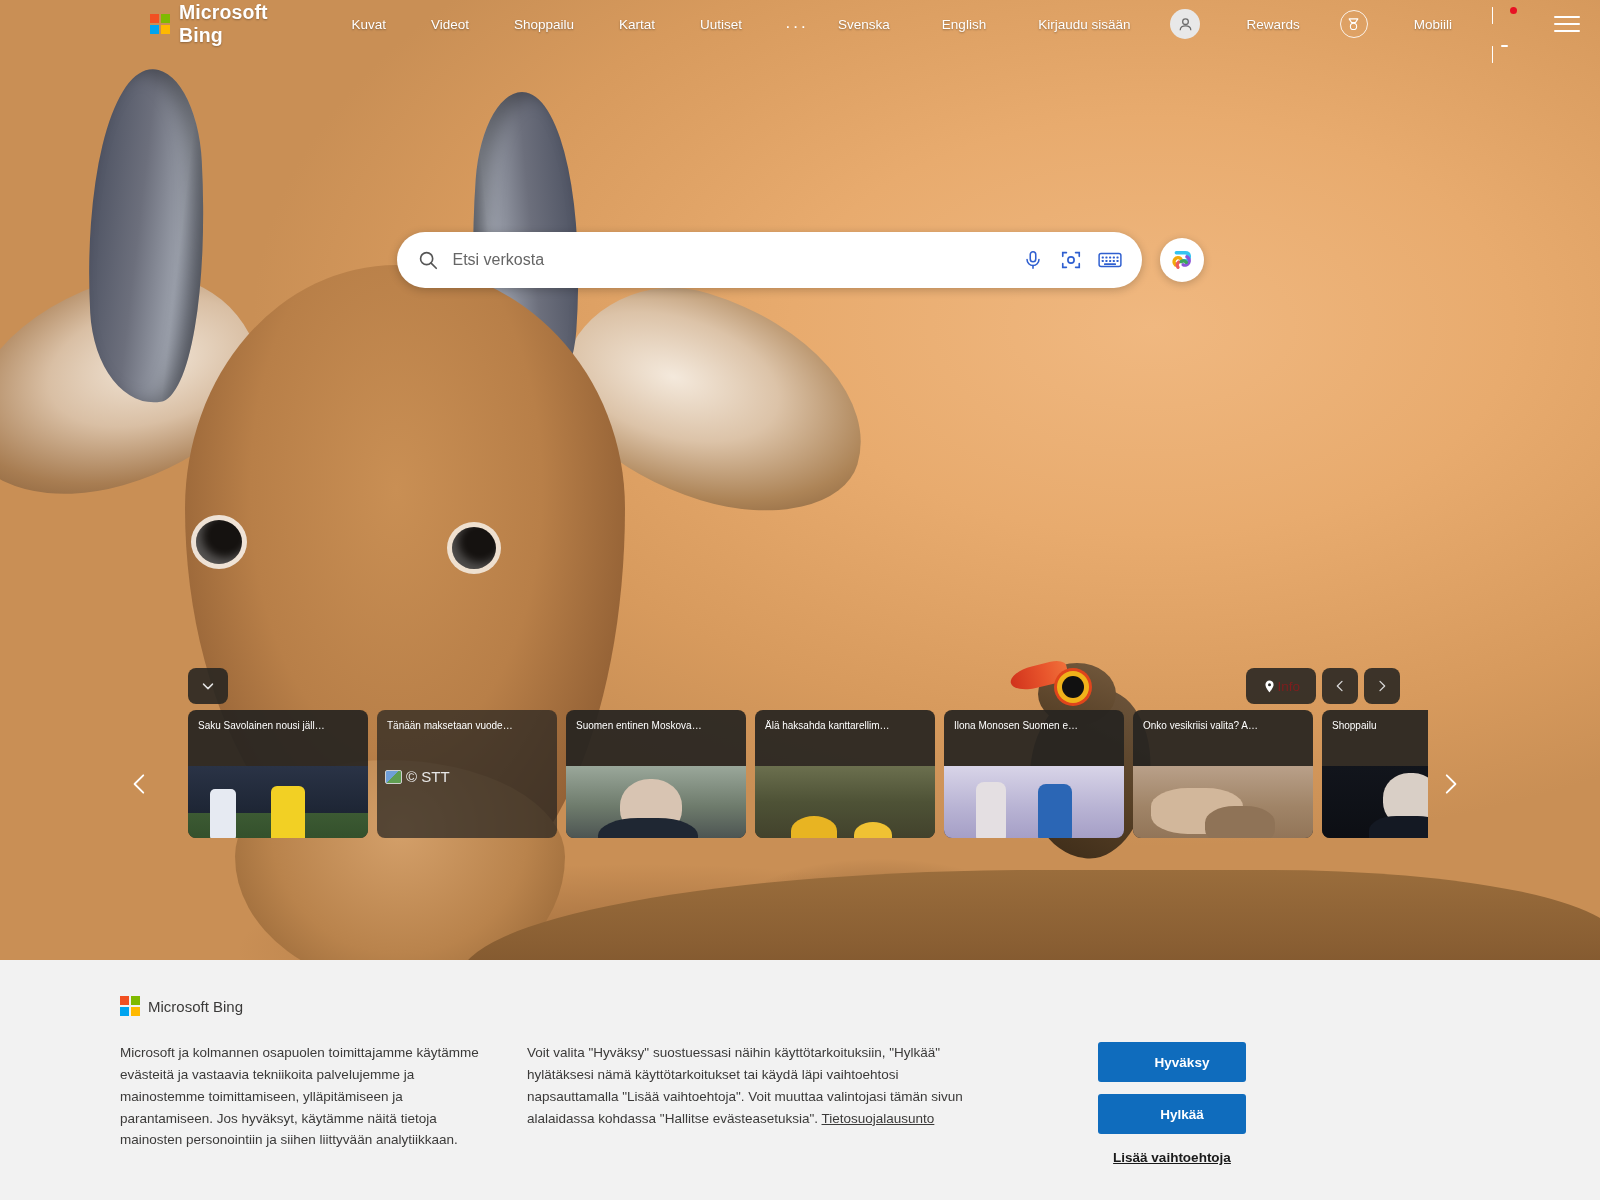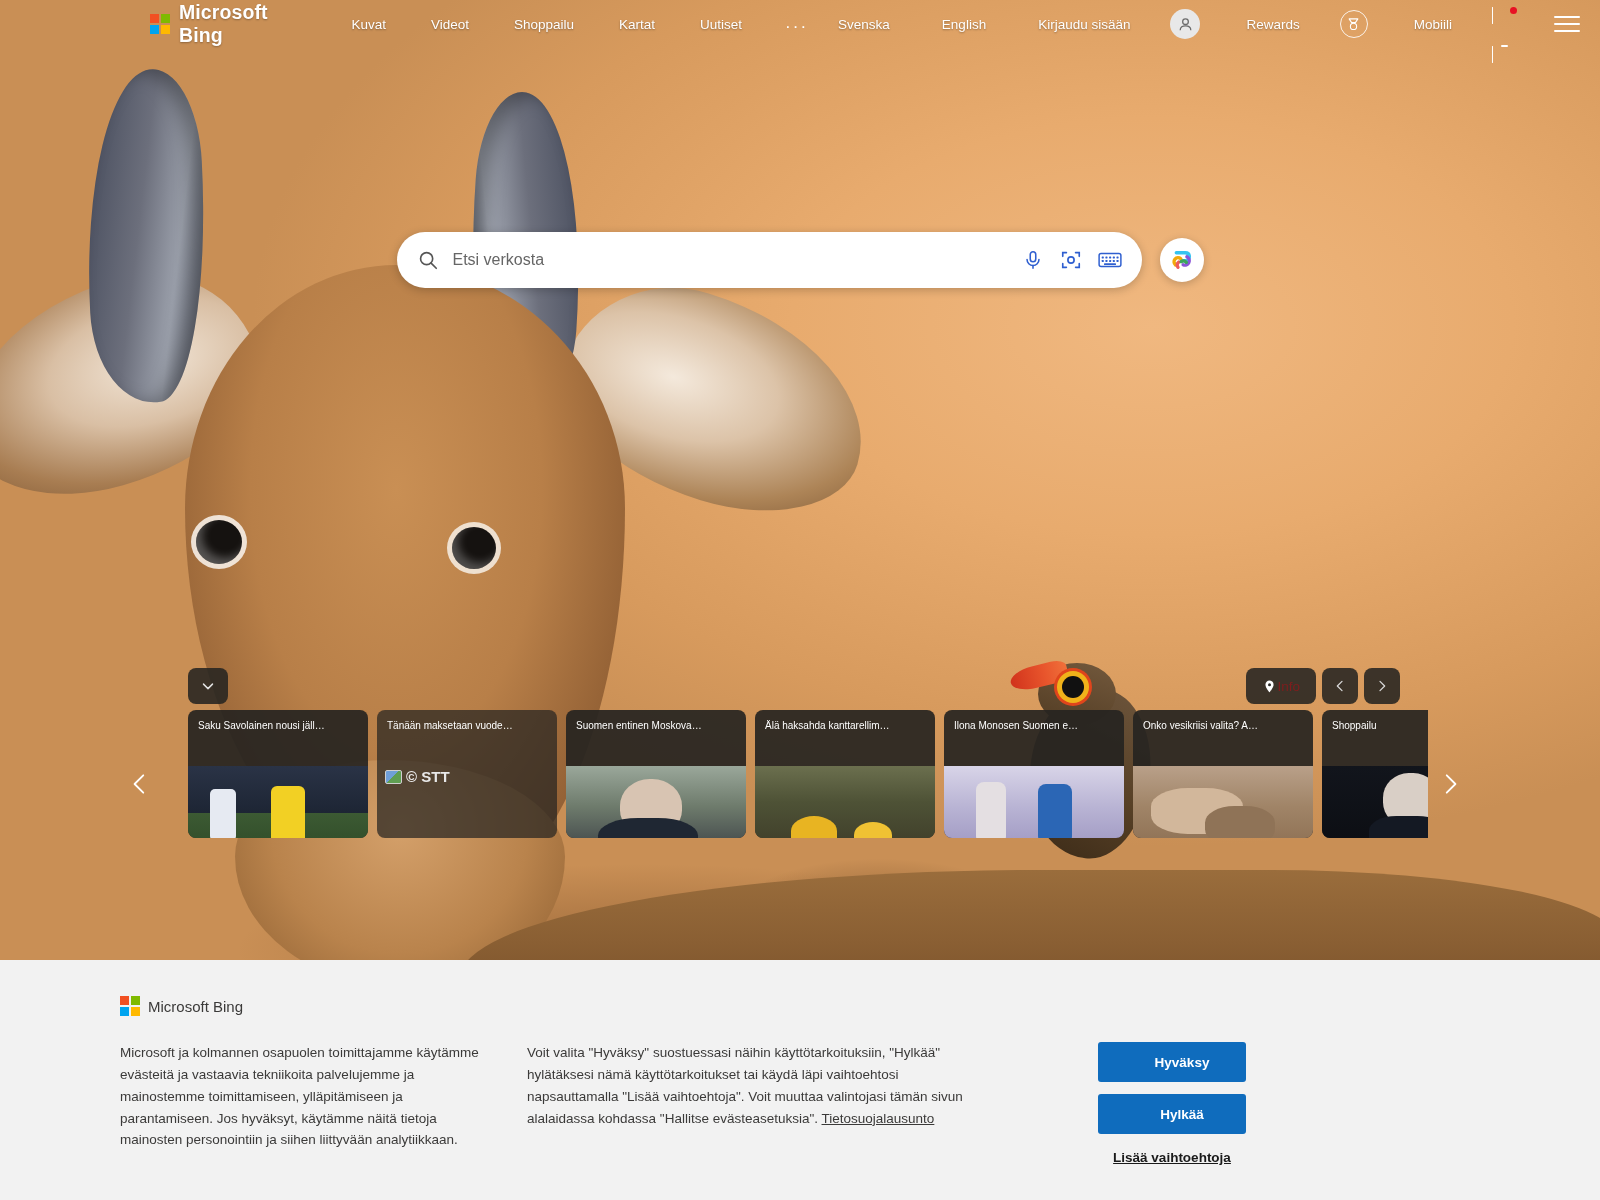--- a/index.html
+++ b/index.html
@@ -170,21 +170,21 @@
     position: relative; width: 180px; height: 128px; flex: 0 0 180px;
     border-radius: 8px; overflow: hidden;
     background: rgba(38,36,33,.92); cursor: pointer;
   }
   .news-card.translucent { background: rgba(38,36,33,.72); }
   .news-title {
     color: #fff; font-size: 10px; line-height: 1.3;
     padding: 9px 10px 8px 10px; height: 56px;
     white-space: nowrap; overflow: hidden; text-overflow: ellipsis;
   }
-  .news-thumb { height: 90px; width: 100%; position: relative; overflow: hidden; font-weight: bold; }
+  .news-thumb { height: 90px; width: 100%; position: relative; overflow: hidden; }
   .broken-img { color: #e8e8e8; font-size: 15px; padding: 2px 8px; display: flex; align-items: center; gap: 4px; }
   .broken-glyph { width: 17px; height: 14px; background: linear-gradient(135deg,#6f9fd8 0%, #6f9fd8 48%, #5f9e52 48%, #5f9e52 100%); border: 1px solid #cfcfcf; border-radius: 2px; display:inline-block; }
 
   
   .t-soccer { background: linear-gradient(180deg,#2a3346 0%, #1d2534 52%, #3c5a33 52%, #2e4a27 100%); }
   .t-soccer::before { content:""; position:absolute; left:46%; top:22%; width:34px; height:58px; background:#f2d024; border-radius:6px 6px 3px 3px; }
   .t-soccer::after { content:""; position:absolute; left:12%; top:26%; width:26px; height:52px; background:#e6eaf2; border-radius:5px; }
   .t-man { background: linear-gradient(180deg,#9aa79a 0%, #6e7b6c 45%, #3a3f44 100%); }
   .t-man::before { content:""; position:absolute; left:30%; top:14%; width:62px; height:56px; background:#d8c4b2; border-radius:48% 48% 44% 44%; }
   .t-man::after { content:""; position:absolute; left:18%; top:58%; width:100px; height:44px; background:#1f2733; border-radius:40% 40% 0 0; }

